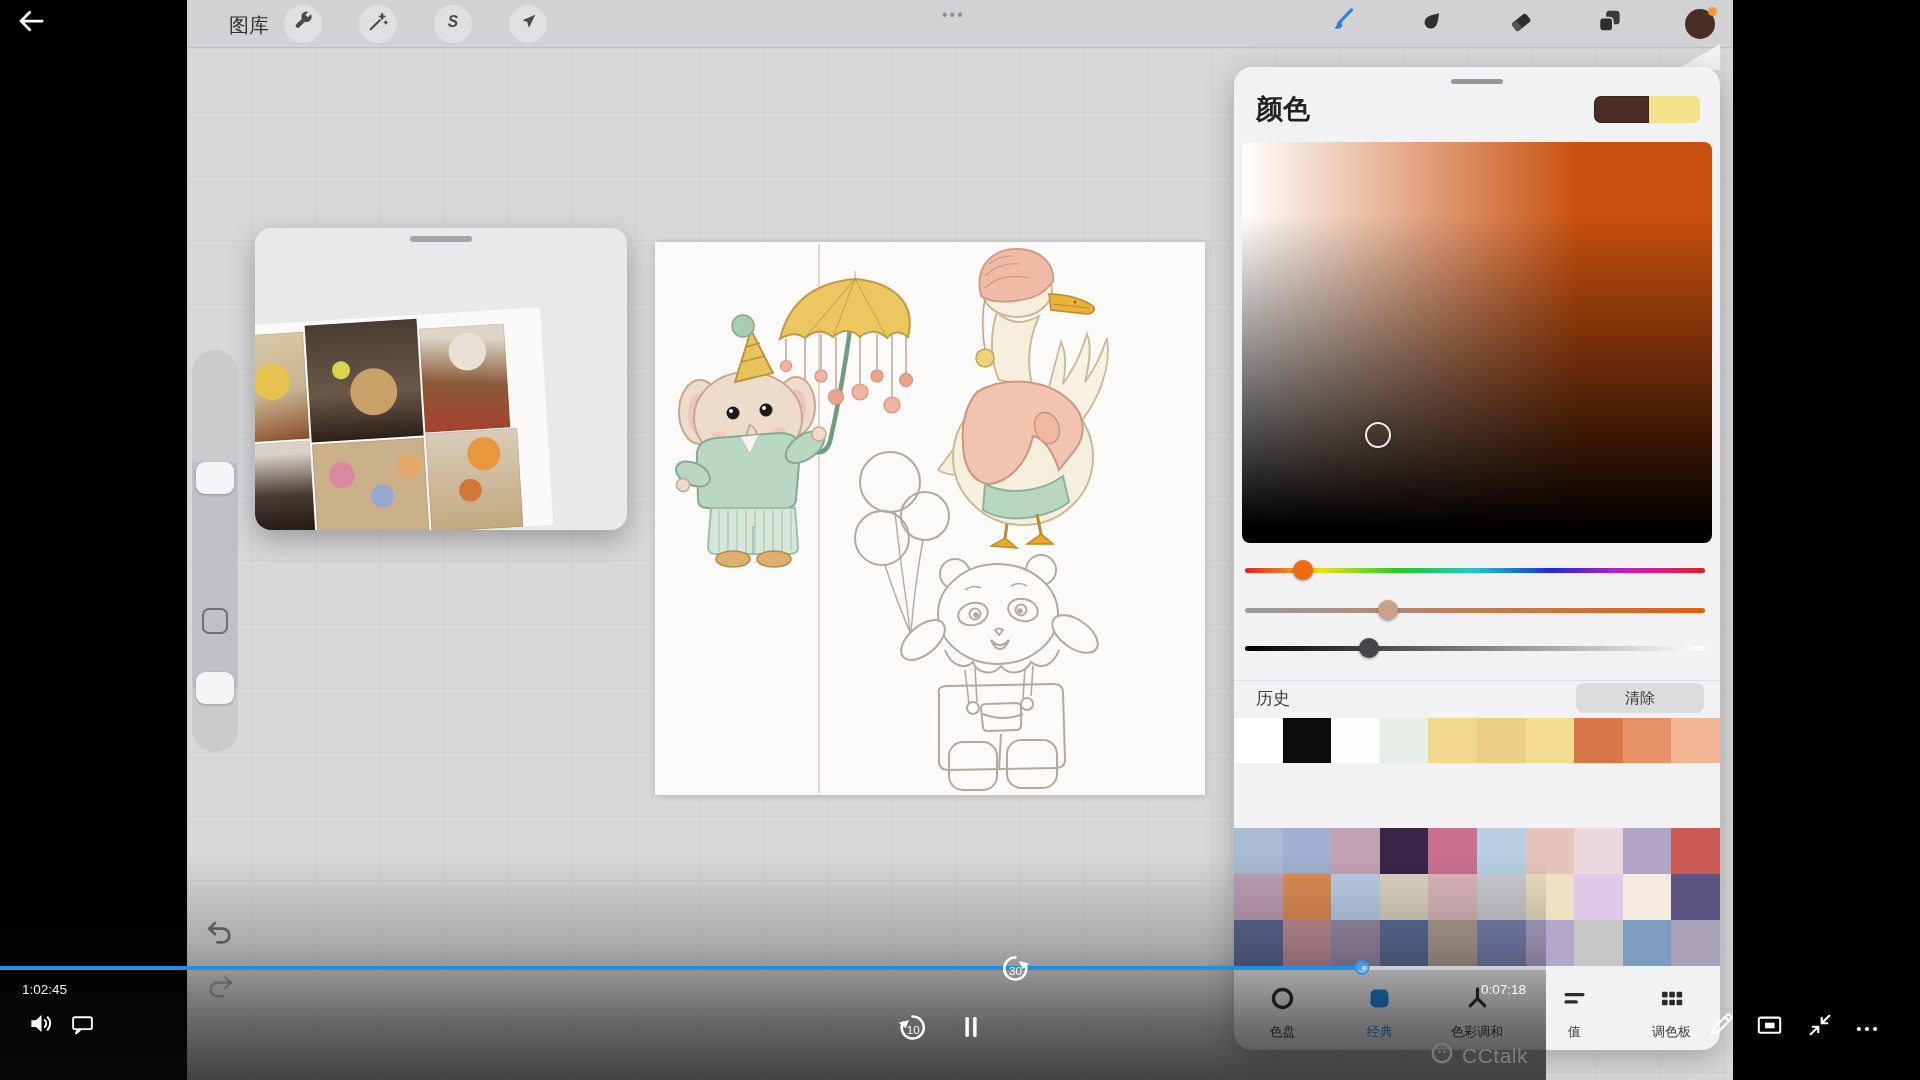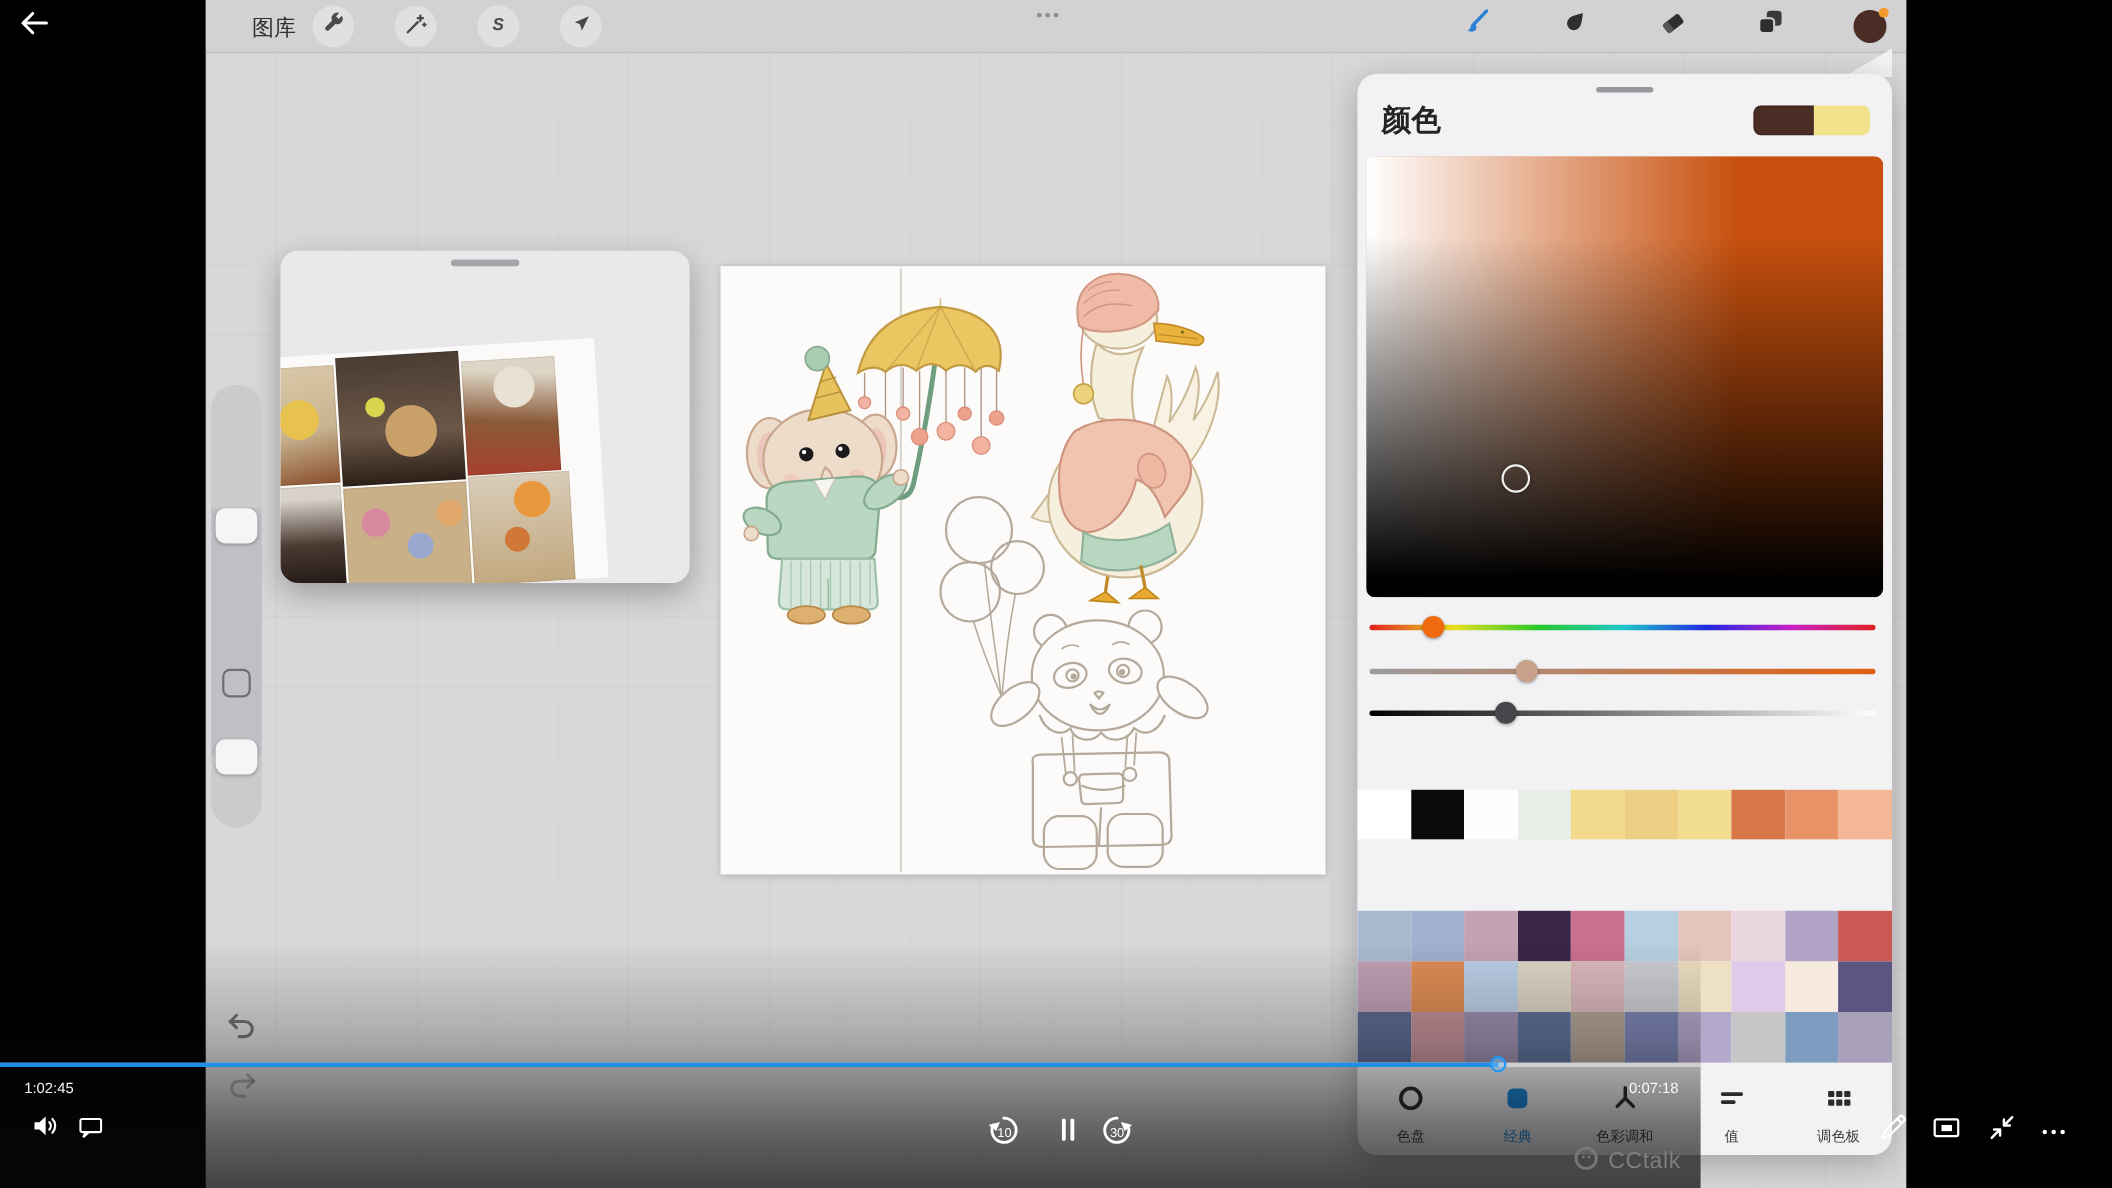--- a/index.html
+++ b/index.html
@@ -374,20 +374,24 @@
         <div class="knob knob-hue" style="left: 12.5%;"></div>
       </div>
       <div class="slider" style="top:533px">
         <div class="trk trk-sat"></div>
         <div class="knob knob-sat" style="left: 31%;"></div>
       </div>
       <div class="slider" style="top:571px">
         <div class="trk trk-bri"></div>
         <div class="knob knob-bri" style="left: 27%;"></div>
       </div>
+      <div class="cp-hist-row">
+        <span class="cp-hist-lbl">历史</span>
+        <div class="cp-clear">清除</div>
+      </div>
       <div class="cp-hswatches">
           <div class="hswatch" style="background: rgb(255, 255, 255);"></div>
           <div class="hswatch" style="background: rgb(12, 10, 11);"></div>
           <div class="hswatch" style="background: rgb(254, 254, 254);"></div>
           <div class="hswatch" style="background: rgb(231, 238, 231);"></div>
           <div class="hswatch" style="background: rgb(242, 217, 139);"></div>
           <div class="hswatch" style="background: rgb(236, 207, 130);"></div>
           <div class="hswatch" style="background: rgb(242, 220, 142);"></div>
           <div class="hswatch" style="background: rgb(216, 120, 74);"></div>
           <div class="hswatch" style="background: rgb(232, 146, 104);"></div>
@@ -501,21 +505,21 @@
       <path d="M2 8.5 L9.5 6.5 L7 12.5 Z" fill="#fff"></path>
       <text x="12.5" y="16.5" text-anchor="middle" font-size="8.5" fill="#fff">10</text>
     </svg>
   </div>
   <div class="pbtn" style="left:956px; top:1012px">
     <span><svg viewBox="0 0 24 24" width="30" height="30">
           <rect x="7.5" y="4" width="2.8" height="16" rx="1" fill="#fff"></rect>
           <rect x="13.7" y="4" width="2.8" height="16" rx="1" fill="#fff"></rect>
         </svg></span>
   </div>
-  <div class="pbtn" style="left:999px; top:1011px">
+  <div class="pbtn" style="left:999px; top:952px">
     <svg viewBox="0 0 24 24" width="33" height="33">
       <path d="M19 8.5 A8 8 0 1 1 12 4" stroke="#fff" stroke-width="1.9" fill="none" stroke-linecap="round"></path>
       <path d="M22 8.5 L14.5 6.5 L17 12.5 Z" fill="#fff"></path>
       <text x="12" y="16.5" text-anchor="middle" font-size="8.5" fill="#fff">30</text>
     </svg>
   </div>
 
   <div class="pbtn" style="left:1708px; top:1010px">
     <span><svg viewBox="0 0 24 24" width="28" height="28" fill="none" stroke="#fff" stroke-width="1.8" stroke-linejoin="round">
           <path d="M3 21 l2.5-6 L16 4.5 a2.2 2.2 0 0 1 3.1 0 l.4.4 a2.2 2.2 0 0 1 0 3.1 L9 18.5 3 21z"></path>

